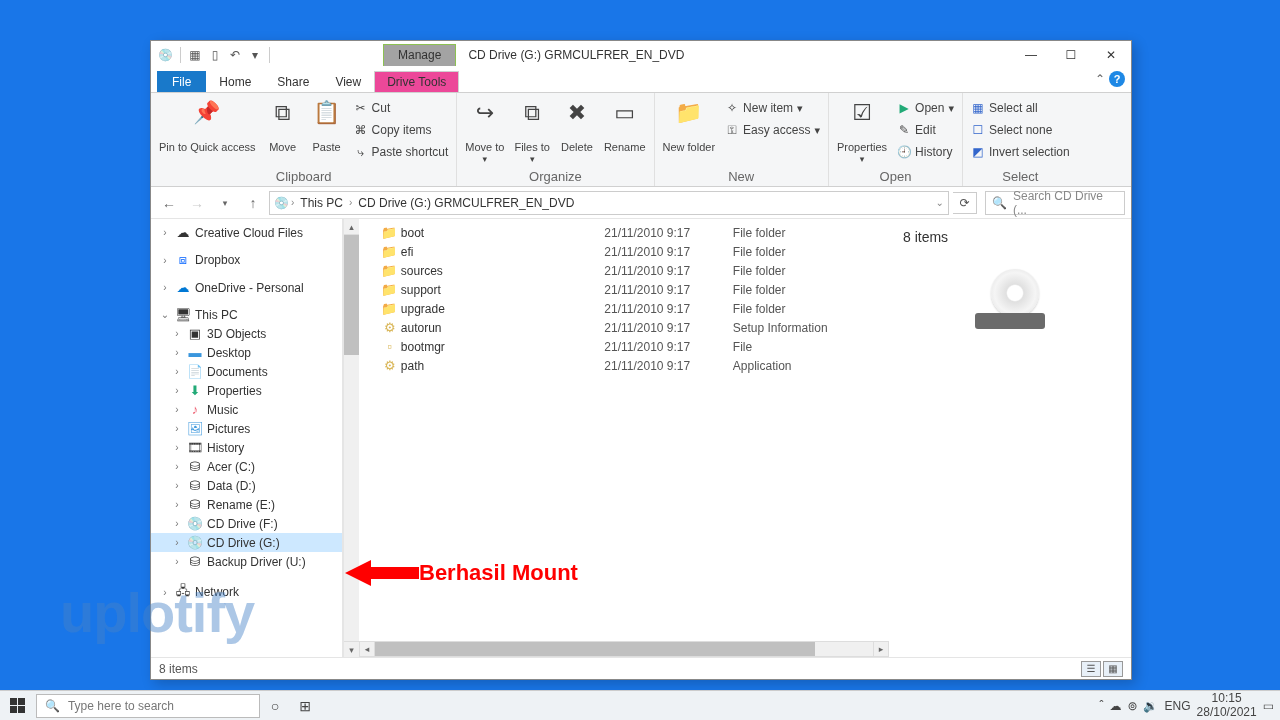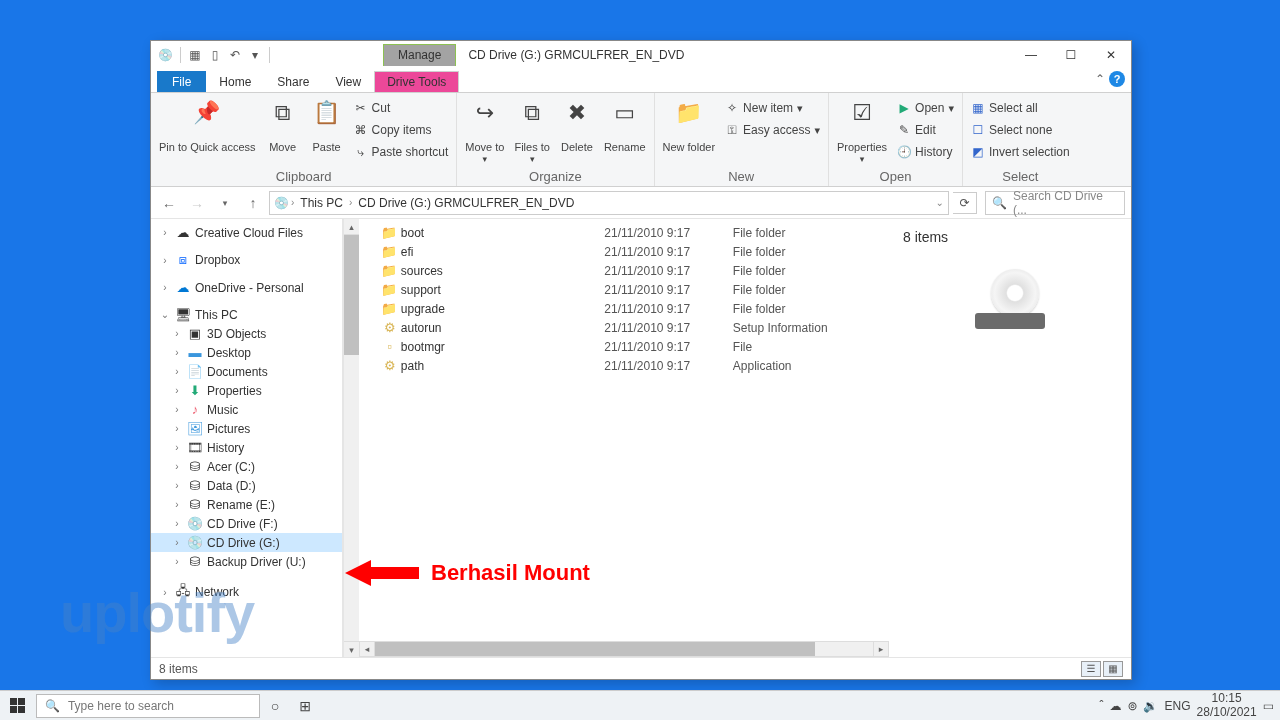--- a/index.html
+++ b/index.html
@@ -69,21 +69,21 @@
 .drive-base{position:absolute;bottom:6px;left:10px;width:70px;height:16px;background:#6b6b6b;border-radius:3px}
 .drive-disc{position:absolute;top:4px;left:26px;width:48px;height:48px;border-radius:50%;background:radial-gradient(circle,#fff 22%,#e0e0e0 26%,#f5f5f5 60%,#d8d8d8 100%);box-shadow:0 1px 2px rgba(0,0,0,.2)}
 .bottom-scroll{height:16px;display:flex;align-items:center;background:#f0f0f0}
 .hs-arrow{width:16px;height:16px;display:flex;align-items:center;justify-content:center;color:#666;font-size:9px;border:1px solid #ddd;background:#f0f0f0}
 .hs-track{flex:1;height:16px;background:#f0f0f0;border-top:1px solid #ddd;border-bottom:1px solid #ddd;position:relative}
 .hs-thumb{position:absolute;left:0;top:0;height:100%;width:440px;background:#c0c0c0}
 .statusbar{height:22px;border-top:1px solid #e5e5e5;display:flex;align-items:center;padding:0 8px;font-size:11px;color:#555;justify-content:space-between}
 .view-toggles{display:flex;gap:2px}
 .vt{width:20px;height:16px;border:1px solid #999;background:#e8f0f8;display:flex;align-items:center;justify-content:center;font-size:10px}
 .watermark{position:absolute;left:60px;top:580px;font-size:56px;font-weight:700;color:rgba(70,130,200,.45);letter-spacing:-1px;font-family:Arial,sans-serif}
-.annotation{position:absolute;left:345px;top:558px;display:flex;align-items:center;gap:12px}
+.annotation{position:absolute;left:345px;top:558px;display:flex;align-items:center;}
 .arrow{width:74px;height:30px;position:relative}
 .arrow svg{width:74px;height:30px}
 .anno-text{color:#f00;font-size:22px;font-weight:700}
 .taskbar{position:absolute;left:0;bottom:0;width:1280px;height:30px;background:#eef2f5;border-top:1px solid #ccc;display:flex;align-items:center}
 .start-btn{width:34px;height:30px;display:flex;align-items:center;justify-content:center}
 .win-logo{display:grid;grid-template-columns:7px 7px;grid-template-rows:7px 7px;gap:1px}
 .win-logo div{background:#333}
 .search-box{width:224px;height:24px;border:1px solid #bbb;background:#fff;display:flex;align-items:center;padding:0 8px;color:#777;margin-left:2px;gap:8px}
 .task-btn{width:30px;height:30px;display:flex;align-items:center;justify-content:center;color:#444;font-size:14px}
 .tray{margin-left:auto;display:flex;align-items:center;gap:6px;padding-right:6px;color:#444;font-size:11px}

